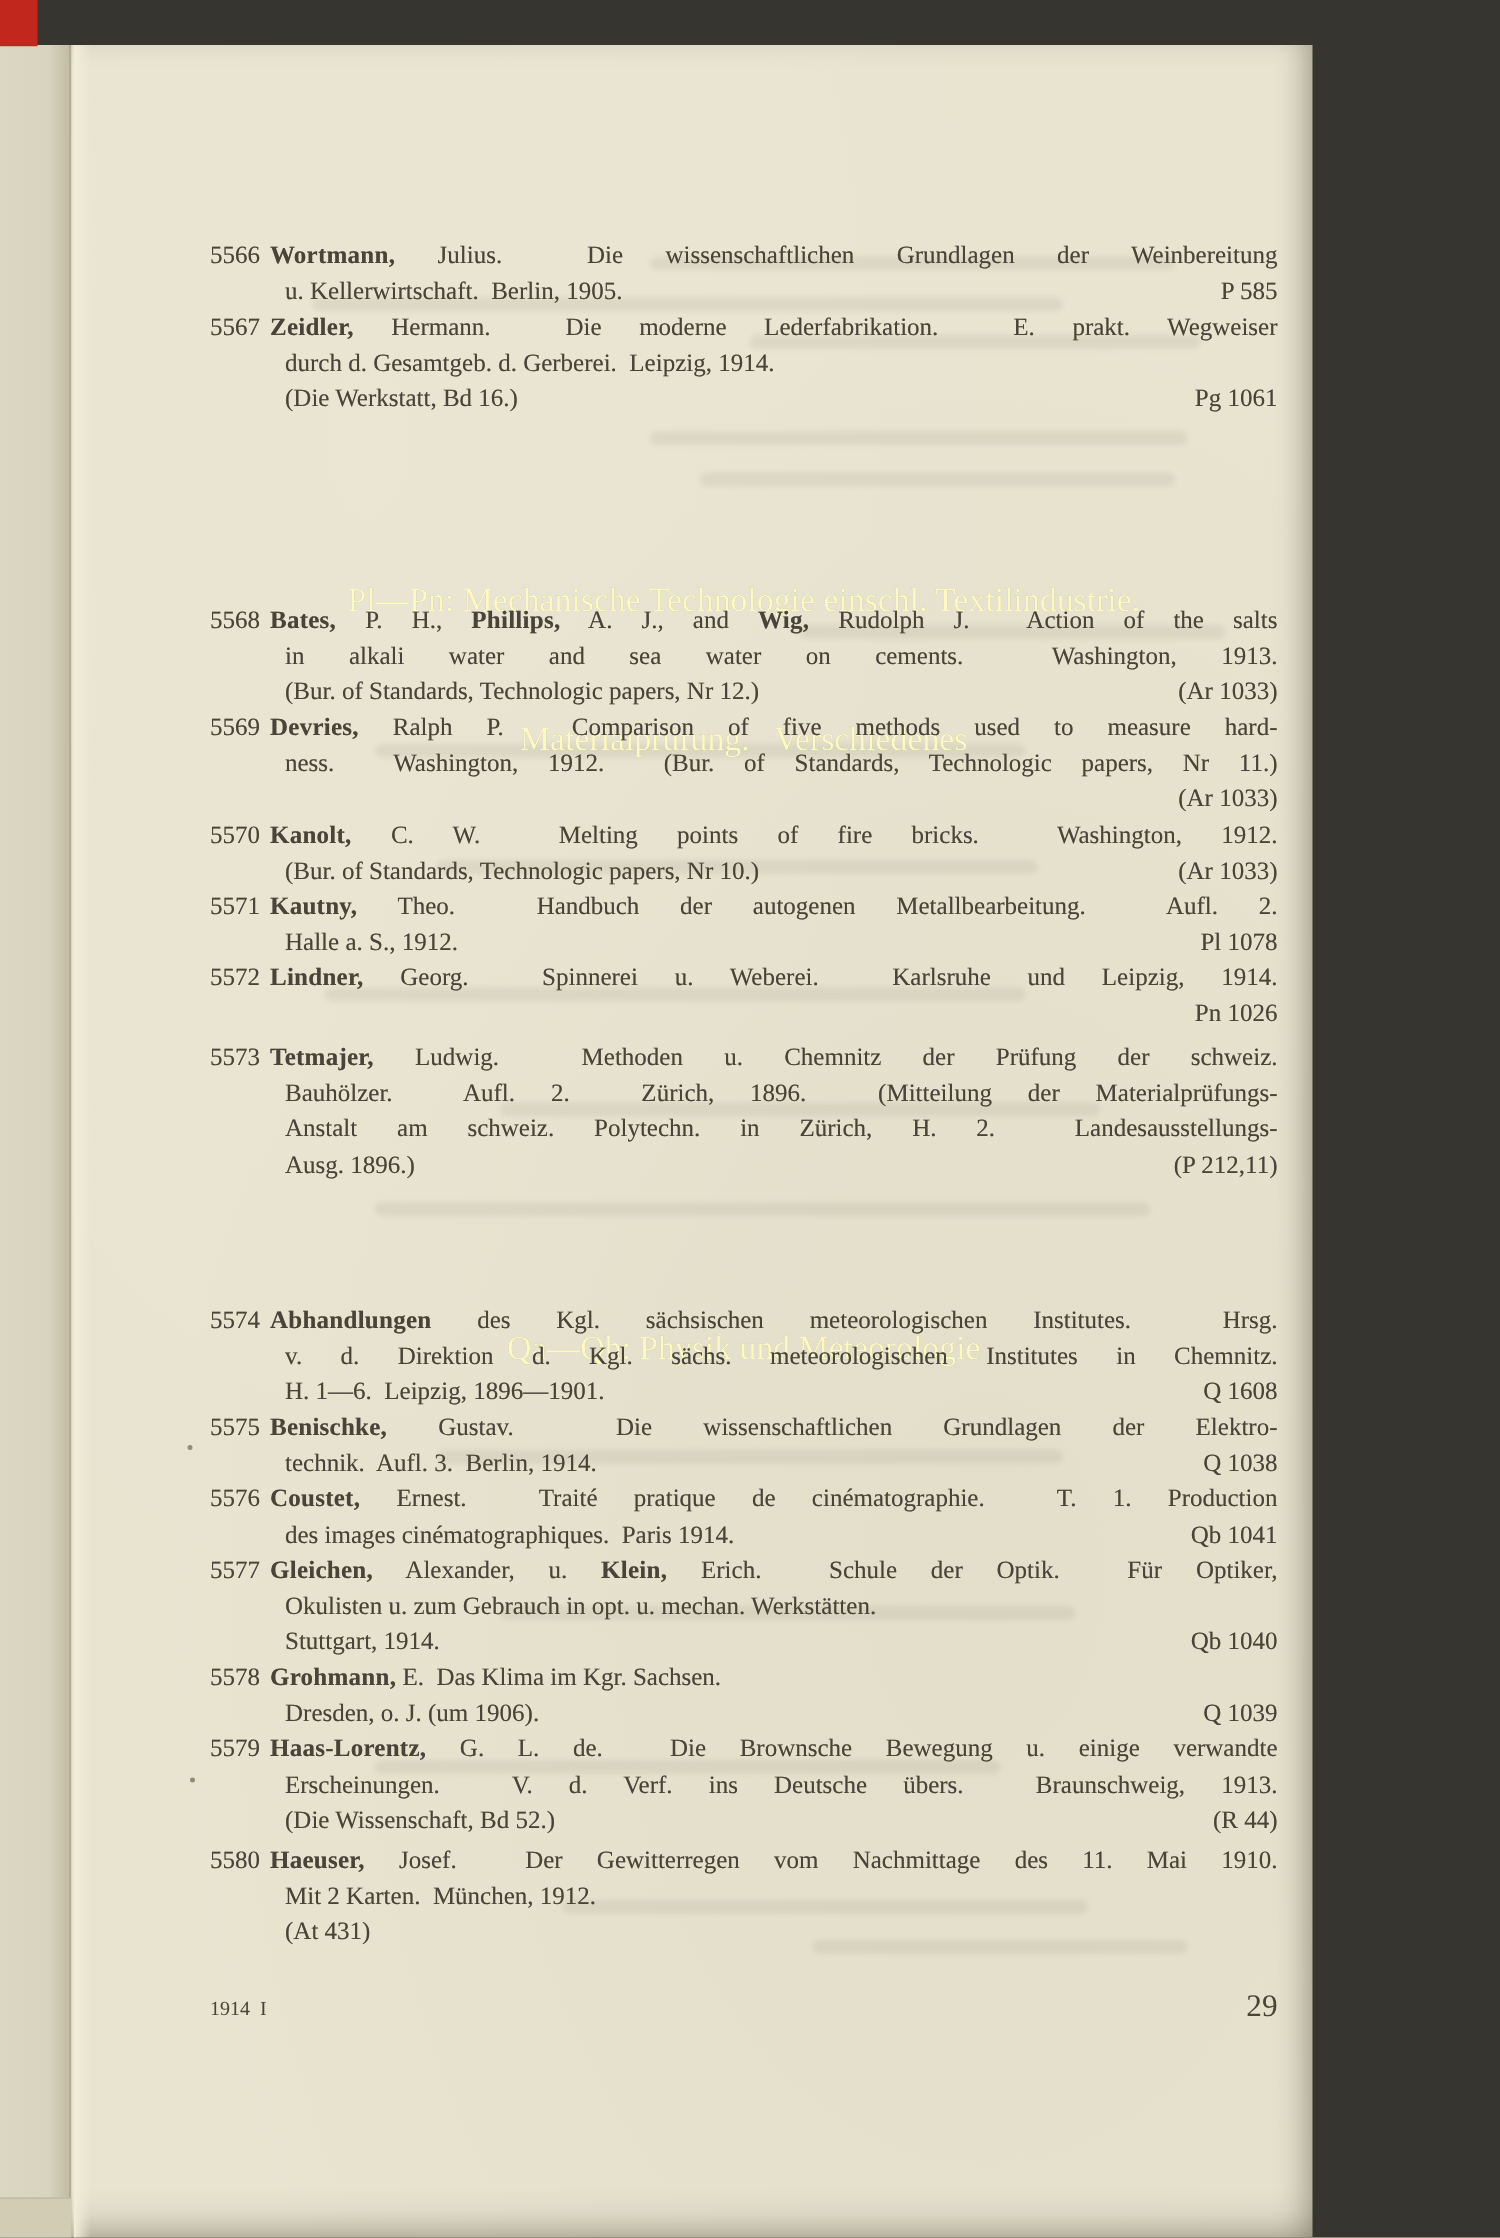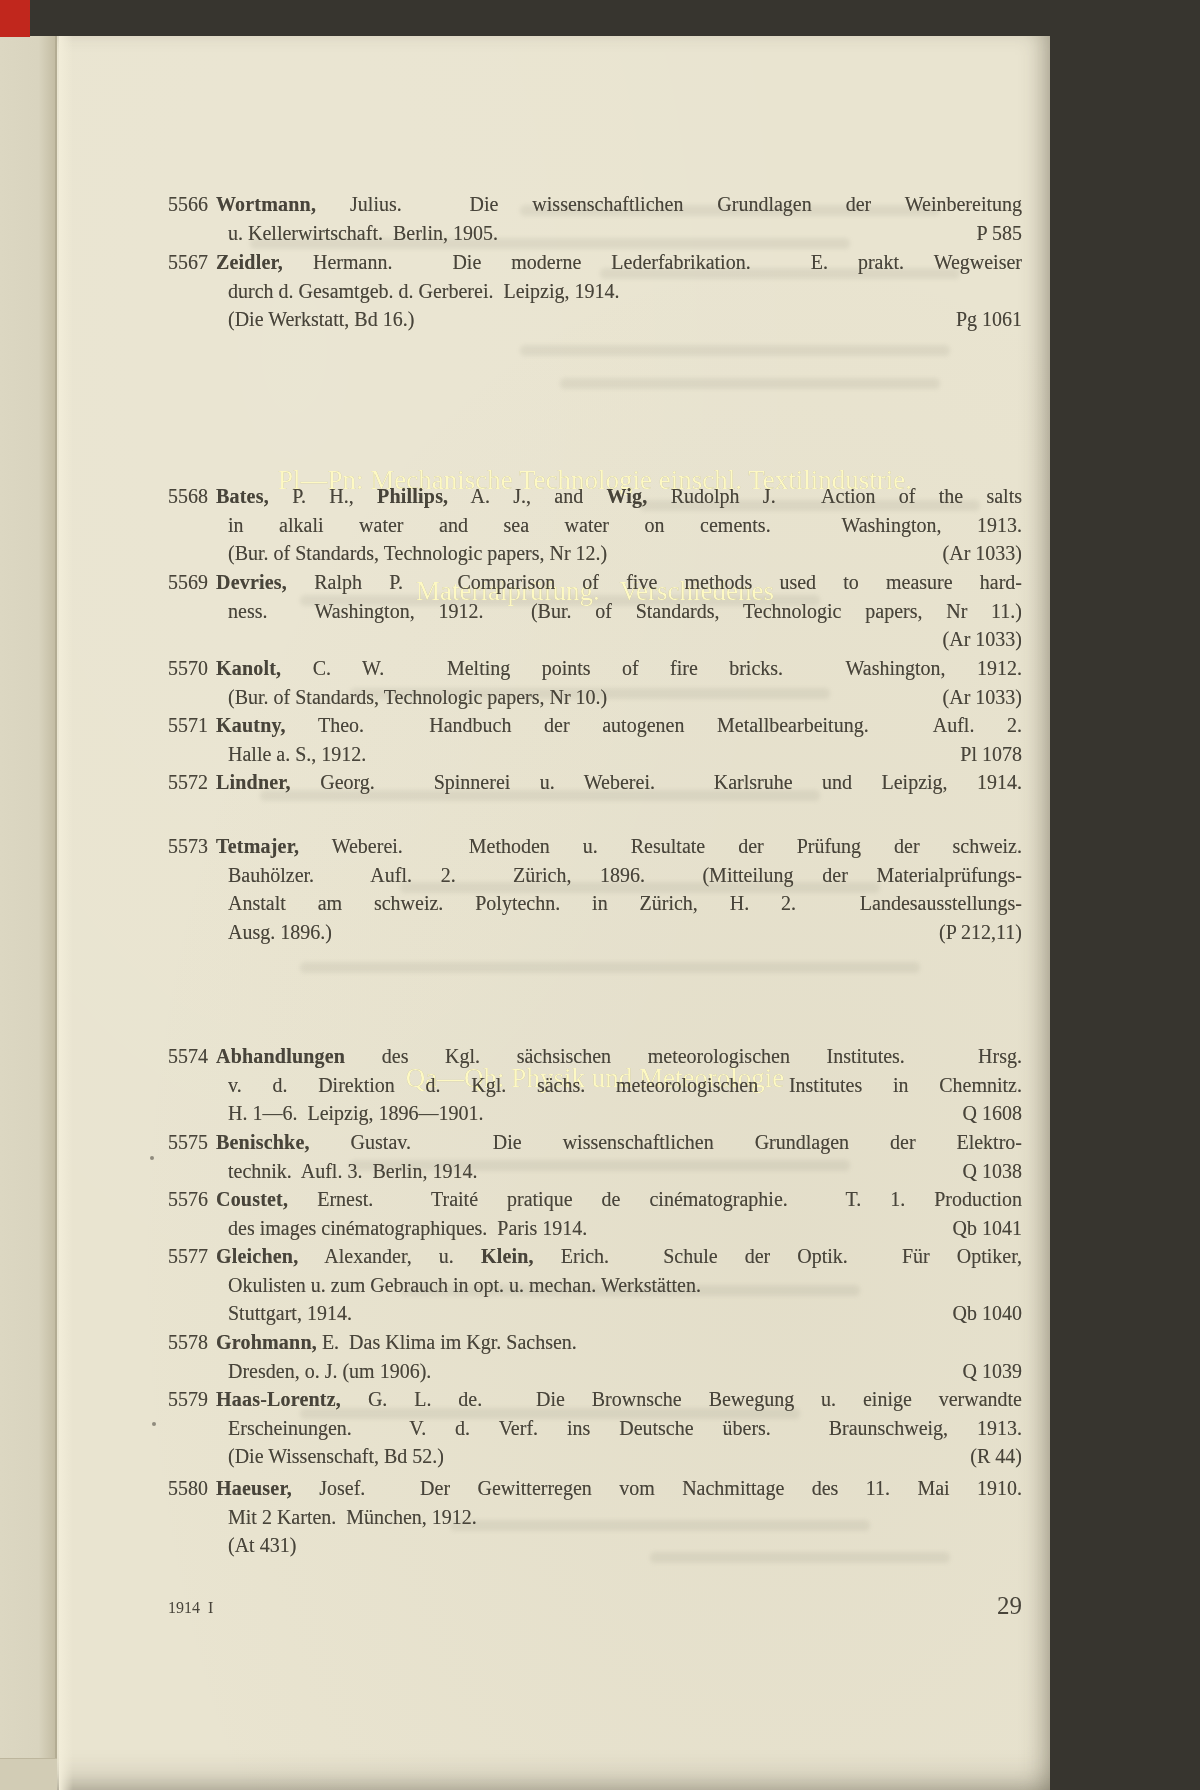--- a/index.html
+++ b/index.html
@@ -134,24 +134,25 @@
     <div class="ln c i"><span class="lt">(Bur. of Standards, Technologic papers, Nr 10.)</span><span class="code">(Ar 1033)</span></div>
   </div>
 
   <div class="entry" style="top:711px">
     <div class="ln j"><span class="num">5571</span><b class="au">Kautny,</b><span> Theo.  Handbuch der autogenen Metallbearbeitung.  Aufl. 2.</span></div>
     <div class="ln c i"><span class="lt">Halle a. S., 1912.</span><span class="code">Pl 1078</span></div>
   </div>
 
   <div class="entry" style="top:768px">
     <div class="ln j"><span class="num">5572</span><b class="au">Lindner,</b><span> Georg.  Spinnerei u. Weberei.  Karlsruhe und Leipzig, 1914.</span></div>
+    <div class="ln c i"><span class="lt"></span><span class="code">Pn 1026</span></div>
   </div>
 
   <div class="entry" style="top:832px">
-    <div class="ln j"><span class="num">5573</span><b class="au">Tetmajer,</b><span> Weberei.  Methoden u. Resultate der Prüfung der schweiz.</span></div>
+    <div class="ln j"><span class="num">5573</span><b class="au">Tetmajer,</b><span> Ludwig.  Methoden u. Chemnitz der Prüfung der schweiz.</span></div>
     <div class="ln j i"><span>Bauhölzer.  Aufl. 2.  Zürich, 1896.  (Mitteilung der Materialprüfungs-</span></div>
     <div class="ln j i"><span>Anstalt am schweiz. Polytechn. in Zürich, H. 2.  Landesausstellungs-</span></div>
     <div class="ln c i"><span class="lt">Ausg. 1896.)</span><span class="code">(P 212,11)</span></div>
   </div>
 
   <div class="entry" style="top:1042px">
     <div class="ln j"><span class="num">5574</span><b class="au">Abhandlungen</b><span> des Kgl. sächsischen meteorologischen Institutes.  Hrsg.</span></div>
     <div class="ln j i"><span>v. d. Direktion d. Kgl. sächs. meteorologischen Institutes in Chemnitz.</span></div>
     <div class="ln c i"><span class="lt">H. 1—6.  Leipzig, 1896—1901.</span><span class="code">Q 1608</span></div>
   </div>

